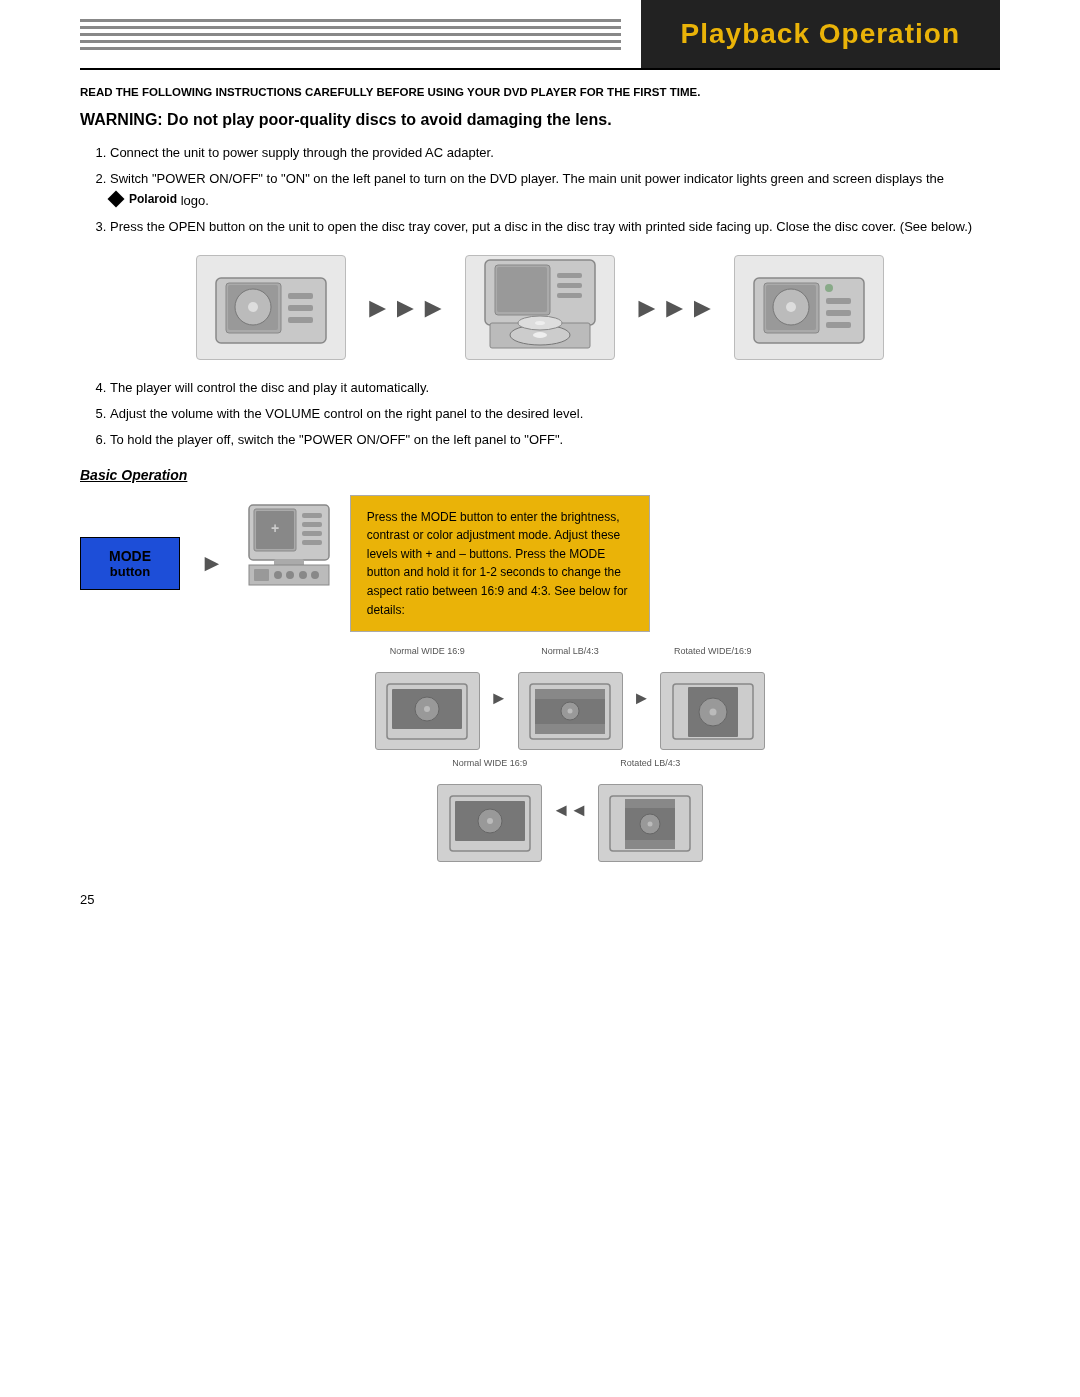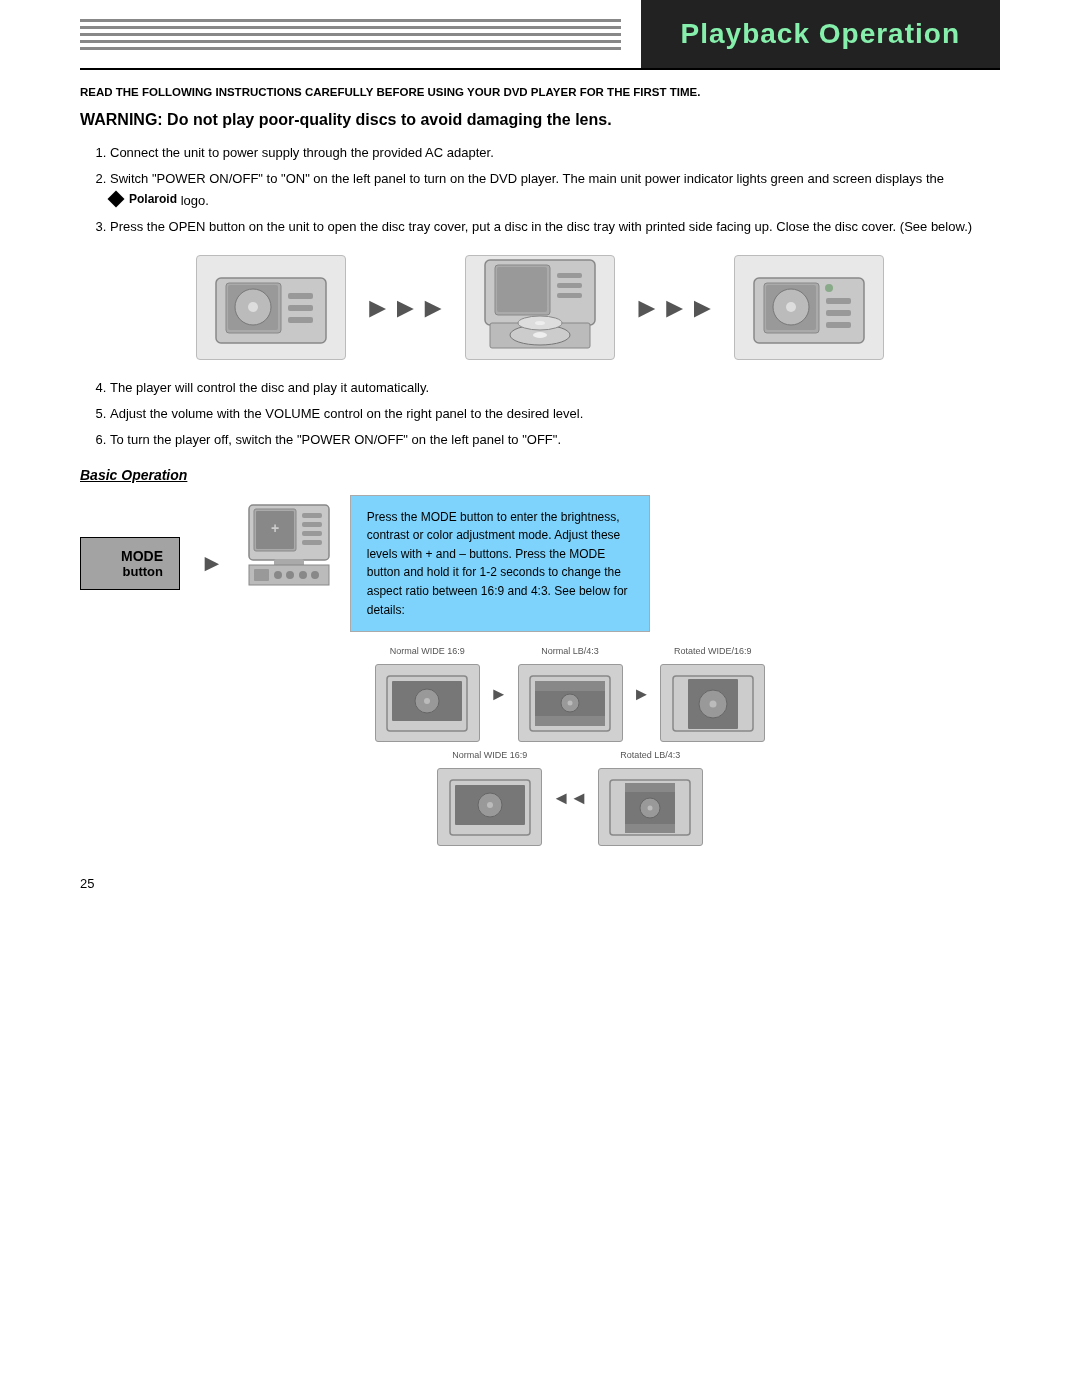--- a/index.html
+++ b/index.html
@@ -37,21 +37,21 @@
       flex: 1;
     }
 
     .header-line {
       height: 3px;
       background: #888;
     }
 
     .header-title-box {
       background: #222;
-      color: #86efac;
+      color: #eab308;
       font-size: 28px;
       font-weight: bold;
       padding: 18px 40px;
       letter-spacing: 1px;
     }
 
     
     .intro-text {
       font-size: 11.5px;
       font-weight: bold;
@@ -123,39 +123,39 @@
     .basic-op-diagram {
       display: flex;
       align-items: flex-start;
       gap: 16px;
       margin-top: 12px;
     }
 
     .mode-button-box {
       border: 1.5px solid #000;
       padding: 10px 16px;
-      text-align: right;
+      text-align: center;
       font-weight: bold;
       font-size: 13px;
       min-width: 100px;
-      background: #a3a3a3;
+      background: #1d4ed8;
       white-space: nowrap;
       align-self: center;
     }
 
     .op-arrow {
       font-size: 24px;
       color: #555;
       align-self: center;
       margin: 0 4px;
     }
 
     .mode-description-box {
       border: 1px solid #aaa;
-      background: #7dd3fc;
+      background: #eab308;
       padding: 12px 16px;
       font-size: 12px;
       line-height: 1.55;
       max-width: 300px;
       min-width: 280px;
       position: relative;
     }
 
     
     .aspect-row {
@@ -173,21 +173,21 @@
       justify-content: center;
       gap: 10px;
       margin-top: 8px;
       margin-left: 60px;
     }
 
     .aspect-box-wrapper {
       display: flex;
       flex-direction: column;
       align-items: center;
-      gap: 8px;
+      gap: 16px;
     }
 
     .aspect-label {
       font-size: 9px;
       color: #555;
       text-align: center;
     }
 
     .aspect-small-arrow {
       font-size: 18px;
@@ -314,21 +314,21 @@
         <rect x="82" y="35" width="25" height="6" rx="2" fill="#999"></rect>
         <rect x="82" y="47" width="25" height="6" rx="2" fill="#999"></rect>
         <rect x="82" y="59" width="25" height="6" rx="2" fill="#999"></rect>
       </svg>
     </div>
   </div>
 
   <ol class="instructions-list" start="4">
     <li>The player will control the disc and play it automatically.</li>
     <li>Adjust the volume with the VOLUME control on the right panel to the desired level.</li>
-    <li>To turn the player off, switch the "POWER ON/OFF" on the left panel to "OFF".</li>
+    <li>To hold the player off, switch the "POWER ON/OFF" on the left panel to "OFF".</li>
   </ol>
 
   <div class="basic-op-section">
     <div class="section-heading">Basic Operation</div>
 
     <div class="basic-op-diagram">
 
       <div class="mode-button-box">
         <div style="font-weight:bold;font-size:14px;">MODE</div>
         <div>button</div>

